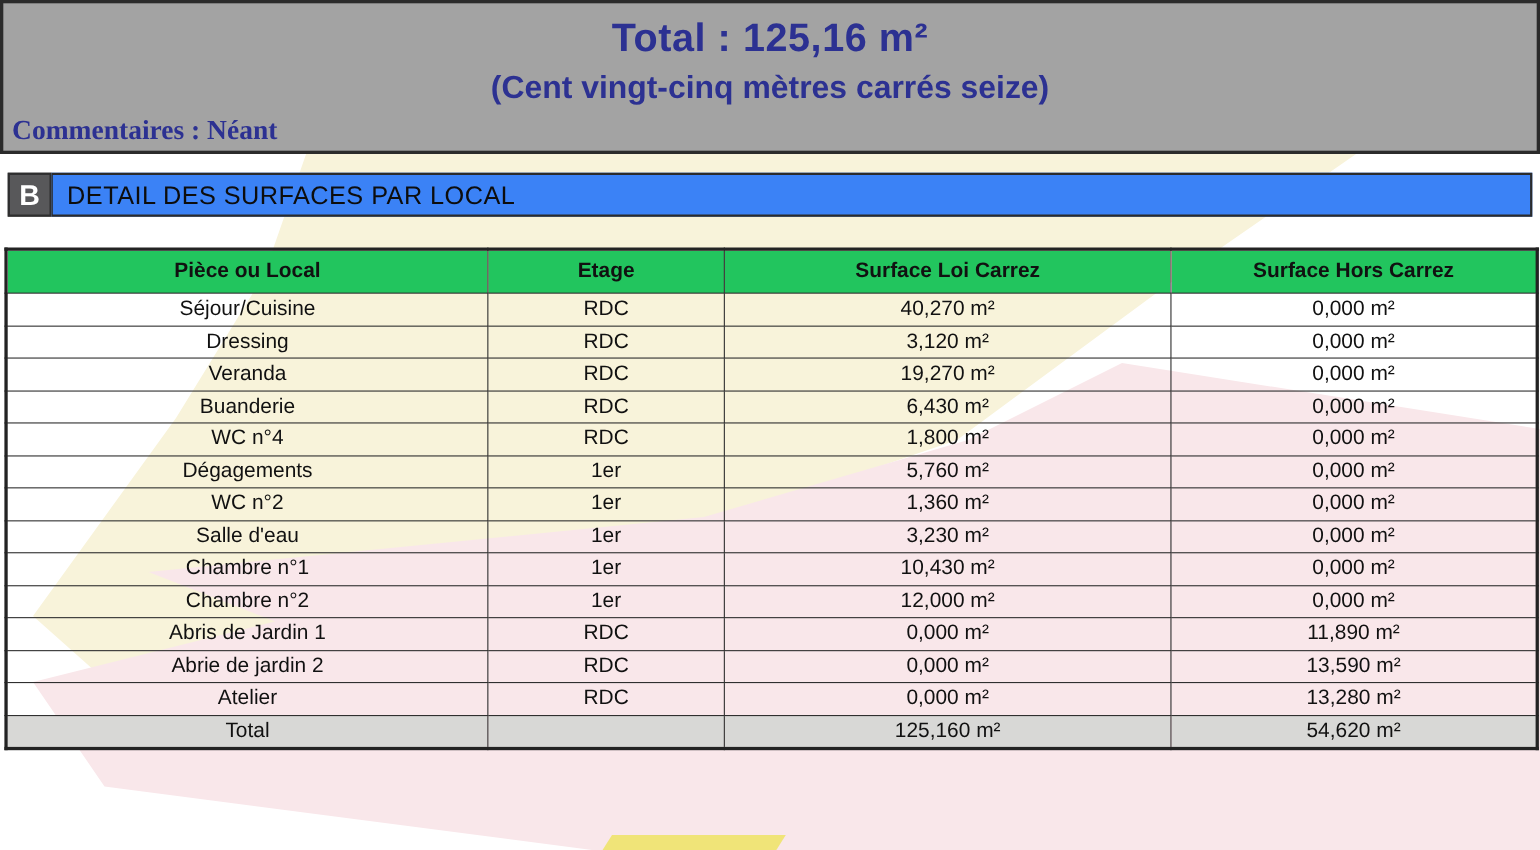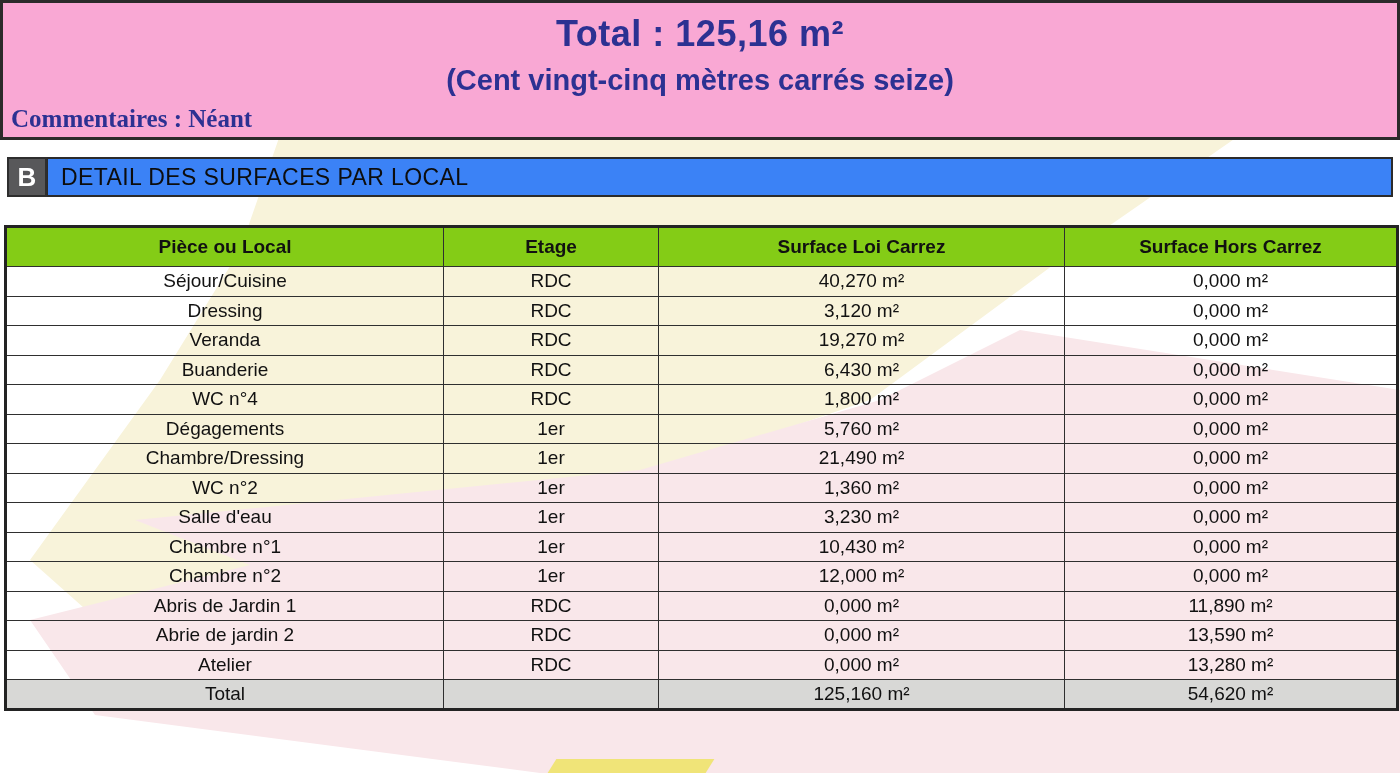--- a/index.html
+++ b/index.html
@@ -27,21 +27,21 @@
   }
   .wm-yellow-sliver {
     position:absolute; left:552px; top:759px; width:158px; height:14px;
     background:#f0e478; transform:skewX(-32deg);
   }
 
   
   .top-box {
     position:relative; z-index:1;
     height:140px; width:1400px;
-    background:#f9a8d4;
+    background:#a3a3a3;
     border:3px solid #2b2b2b;
   }
   .total-line {
     text-align:center; color:#2c3192; font-weight:bold;
     font-size:36px; padding-top:10px; letter-spacing:0.5px;
   }
   .words-line {
     text-align:center; color:#2c3192; font-weight:bold;
     font-size:29px; margin-top:9px;
   }
@@ -80,21 +80,21 @@
     background:transparent;
     font-size:19px;
   }
   .surface-table th, .surface-table td {
     border:1.5px solid #2f2f2f;
     text-align:center; padding:0;
     overflow:hidden; white-space:nowrap;
   }
   .surface-table { border:3px solid #232323; }
   .surface-table thead th {
-    background:#84cc16; height:40px; font-size:19px; font-weight:bold;
+    background:#22c55e; height:40px; font-size:19px; font-weight:bold;
   }
   .surface-table tbody td { height:29.5px; background:transparent; }
   .surface-table tr.total-row td {
     background:#d8d8d6; font-weight:normal; height:30px;
   }
 </style>
 </head>
 <body>
 
 <div class="watermark">
@@ -161,26 +161,20 @@
         <td>1,800 m²</td>
         <td>0,000 m²</td>
       </tr>
       <tr>
         <td>Dégagements</td>
         <td>1er</td>
         <td>5,760 m²</td>
         <td>0,000 m²</td>
       </tr>
       <tr>
-        <td>Chambre/Dressing</td>
-        <td>1er</td>
-        <td>21,490 m²</td>
-        <td>0,000 m²</td>
-      </tr>
-      <tr>
         <td>WC n°2</td>
         <td>1er</td>
         <td>1,360 m²</td>
         <td>0,000 m²</td>
       </tr>
       <tr>
         <td>Salle d'eau</td>
         <td>1er</td>
         <td>3,230 m²</td>
         <td>0,000 m²</td>

